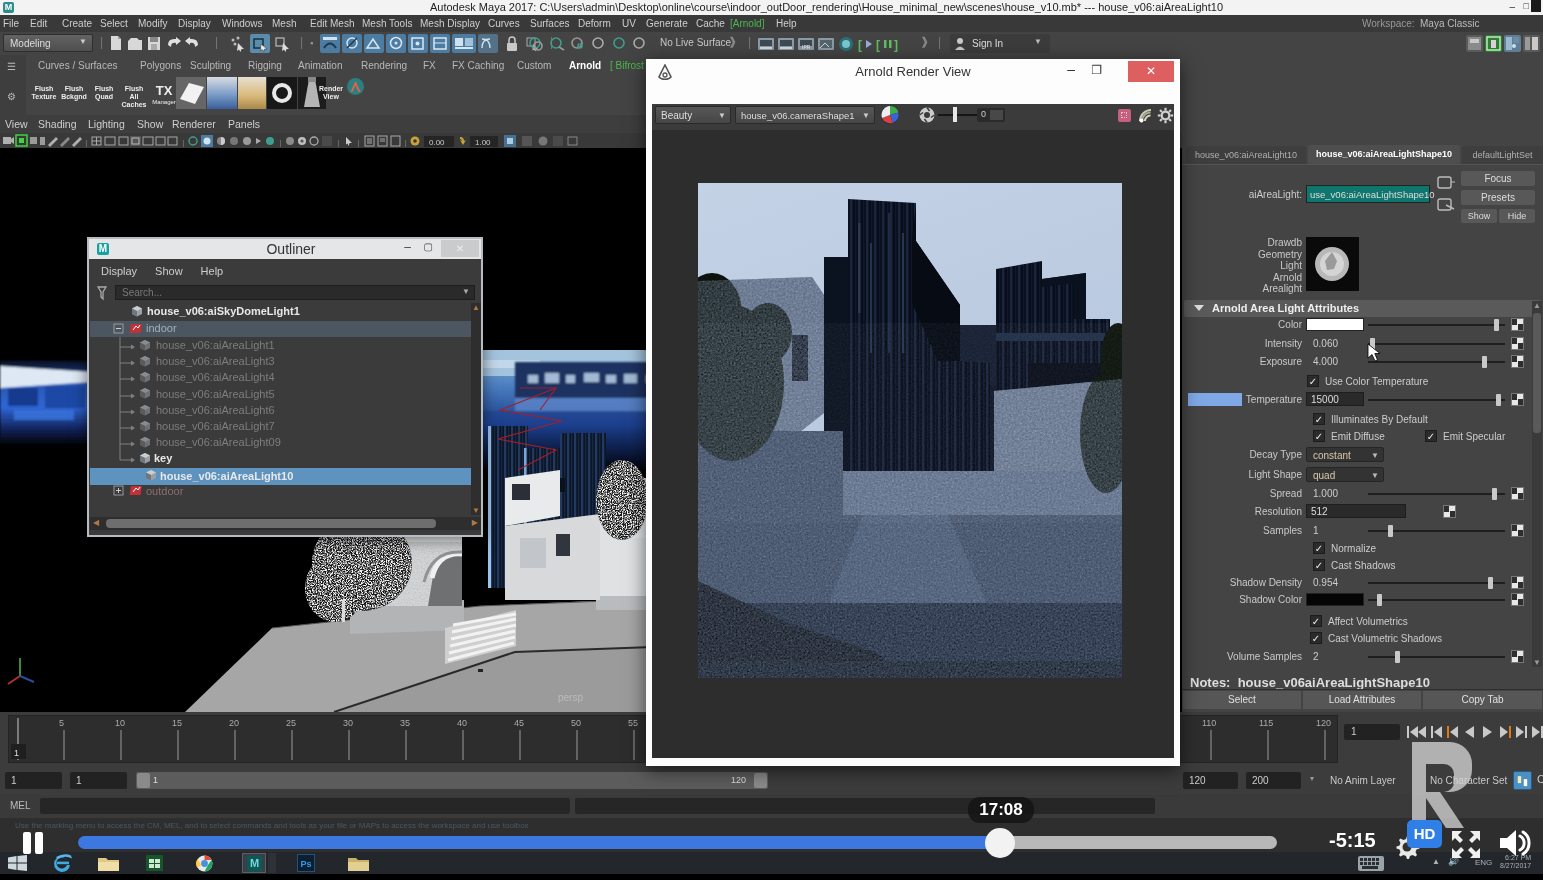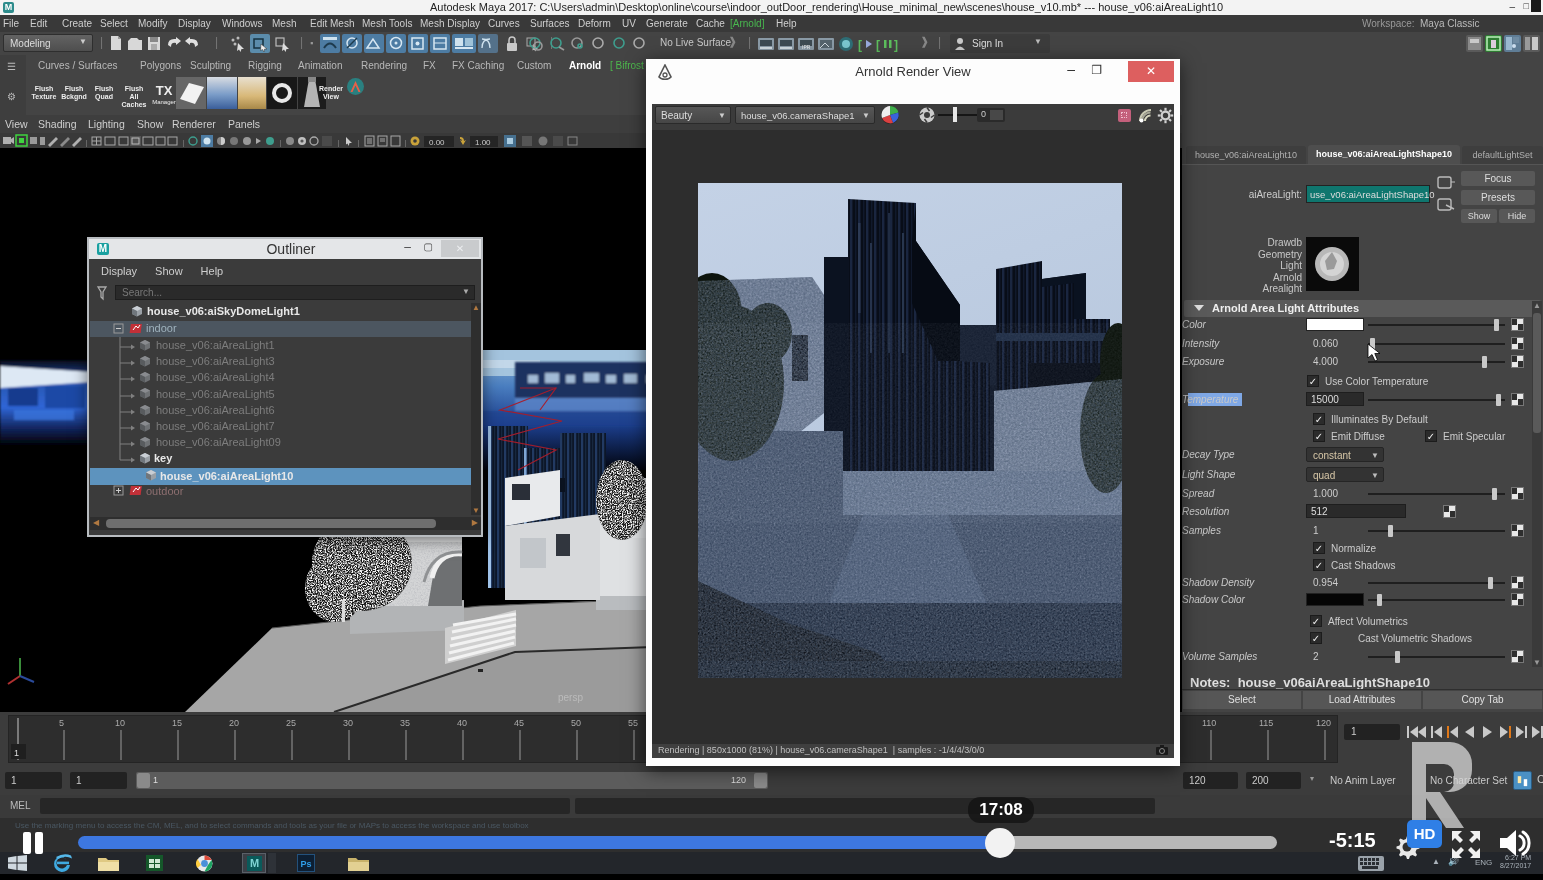--- a/index.html
+++ b/index.html
@@ -1,20 +1,20 @@
 <!DOCTYPE html>
 <html><head>
 <meta charset="utf-8">
 <style>
   * { margin:0; padding:0; box-sizing:border-box; }
   html,body { width:1543px; height:880px; overflow:hidden; background:#000; }
   body { font-family:"Liberation Sans", sans-serif; position:relative; }
   .abs { position:absolute; }
   .menu-item { display:inline-block; color:#cfcfcf; }
-  .albl { position:absolute; left:0; width:120px; font-size:10px; color:#c9c9c9;font-style:italic; }
+  .albl { position:absolute; left:0; width:120px; text-align:right; font-size:10px; color:#c9c9c9; }
   .aval { position:absolute; left:131px; font-size:10px; color:#ccc; }
   .atrack { position:absolute; left:186px; width:137px; height:2px; background:#1f1f1f; }
   .ahandle { position:absolute; top:-5px; width:5px; height:12px; background:#c9c9c9; border-radius:1px; }
   .achk { position:absolute; left:329px; width:13px; height:13px; border:1px solid #777; background:conic-gradient(#e8e8e8 0 25%, #2e2e2e 0 50%, #e8e8e8 0 75%, #2e2e2e 0); }
   .acb { position:absolute; width:12px; height:12px; background:#2b2b2b; border:1px solid #1c1c1c; color:#f0f0f0; font-size:10px; line-height:12px; text-align:center; }
 </style>
 </head>
 <body>
 
 <div class="abs" style="left:0;top:0;width:1543px;height:15px;background:#f3f3f3;">
@@ -571,21 +571,21 @@
     <div class="abs" style="left:124px;top:478px;width:58px;height:13px;background:#050505;border:1px solid #222;"></div>
     <div class="atrack" style="top:484px;">
         <div class="ahandle" style="left:9px;"></div>
       </div>
     <div class="achk" style="top:478px;"></div>
 
     <div class="acb" style="left:128px;top:500px;">✓</div>
     <span class="abs" style="left:146px;top:501px;font-size:10px;color:#ccc;">Affect Volumetrics</span>
 
     <div class="acb" style="left:128px;top:517px;">✓</div>
-    <span class="abs" style="left:146px;top:518px;font-size:10px;color:#ccc;margin-left:30px;">Cast Volumetric Shadows</span>
+    <span class="abs" style="left:146px;top:518px;font-size:10px;color:#ccc;">Cast Volumetric Shadows</span>
 
     <span class="albl" style="top:536px;">Volume Samples</span>
     <span class="aval" style="top:536px;">2</span>
     <div class="atrack" style="top:541px;">
         <div class="ahandle" style="left:27px;"></div>
       </div>
     <div class="achk" style="top:535px;"></div>
 
     <svg class="abs" style="left:184px;top:228px;" width="16" height="20">
         <path d="M2,1 L2,15 L6,11.5 L9,18 L11.5,17 L8.8,10.5 L14,10.5 Z" fill="#fff" stroke="#000" stroke-width="0.8"></path>
@@ -965,28 +965,20 @@
         <rect x="145" y="288" width="279" height="44"></rect>
         <rect x="0" y="332" width="424" height="163"></rect>
       </clipPath>
       <g clip-path="url(#groundclip)">
         <rect width="424" height="495" filter="url(#rnoise)" opacity="0.4"></rect>
         <rect width="424" height="495" filter="url(#rnoise2)" opacity="0.45"></rect>
       </g>
       <rect y="140" width="424" height="200" filter="url(#rnoise)" opacity="0.08"></rect>
     </svg>
 
-    <div class="abs" style="left:0;top:614px;width:522px;height:14px;background:#3f3f3f;">
-      <span class="abs" style="left:6px;top:1px;font-size:9px;color:#c0c0c0;">Rendering | 850x1000 (81%) | house_v06.cameraShape1&nbsp;&nbsp;| samples : -1/4/4/3/0/0</span>
-      <svg class="abs" style="right:6px;top:1px;" width="12" height="11">
-          <rect x="0" y="2" width="12" height="8" rx="1" fill="#1a1a1a"></rect>
-          <circle cx="6" cy="6" r="2.5" fill="none" stroke="#888"></circle>
-          <rect x="4" y="0" width="4" height="2" fill="#1a1a1a"></rect>
-        </svg>
-    </div>
   </div>
 </div>
 
 <div class="abs" id="taskbar" style="left:0;top:852px;width:1543px;height:22px;background:#23262b;">
   <svg class="abs" style="left:8px;top:3px;" width="20" height="16">
       <g fill="#cfd8df">
         <polygon points="0,2.5 8.5,1 8.5,7.5 0,7.5"></polygon>
         <polygon points="9.5,1 19,0 19,7.5 9.5,7.5"></polygon>
         <polygon points="0,8.5 8.5,8.5 8.5,15 0,13.5"></polygon>
         <polygon points="9.5,8.5 19,8.5 19,16 9.5,15"></polygon>

